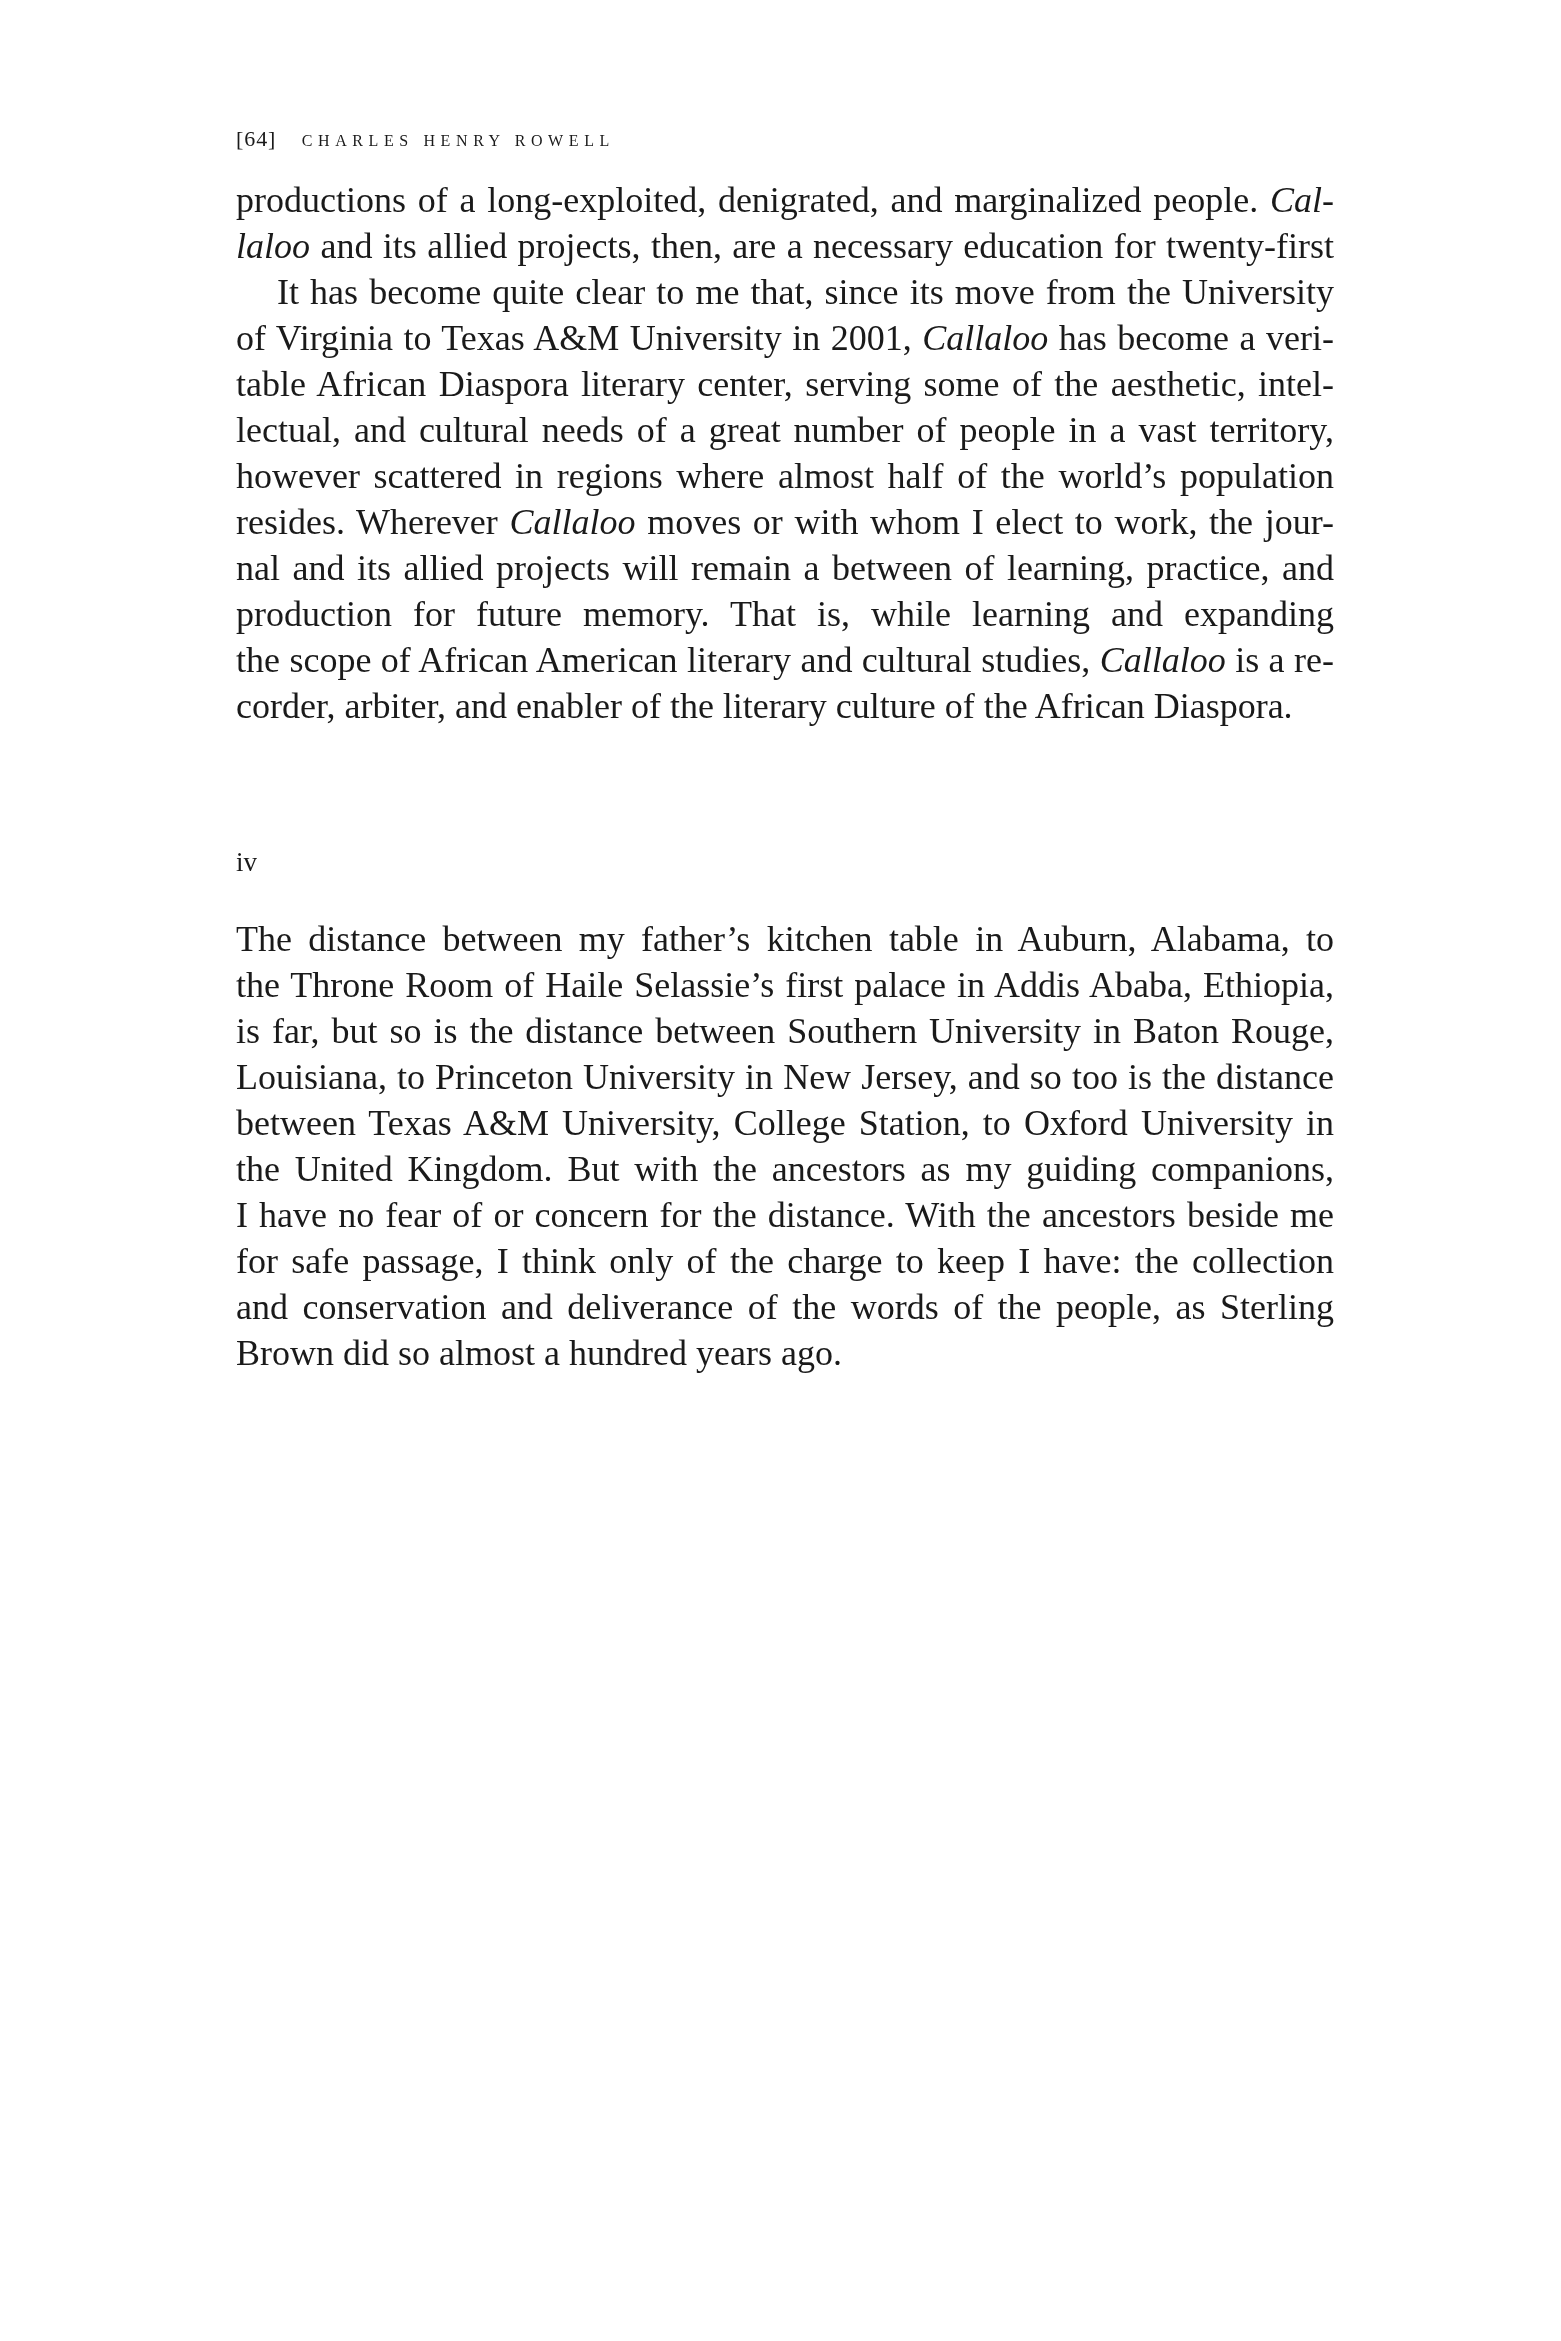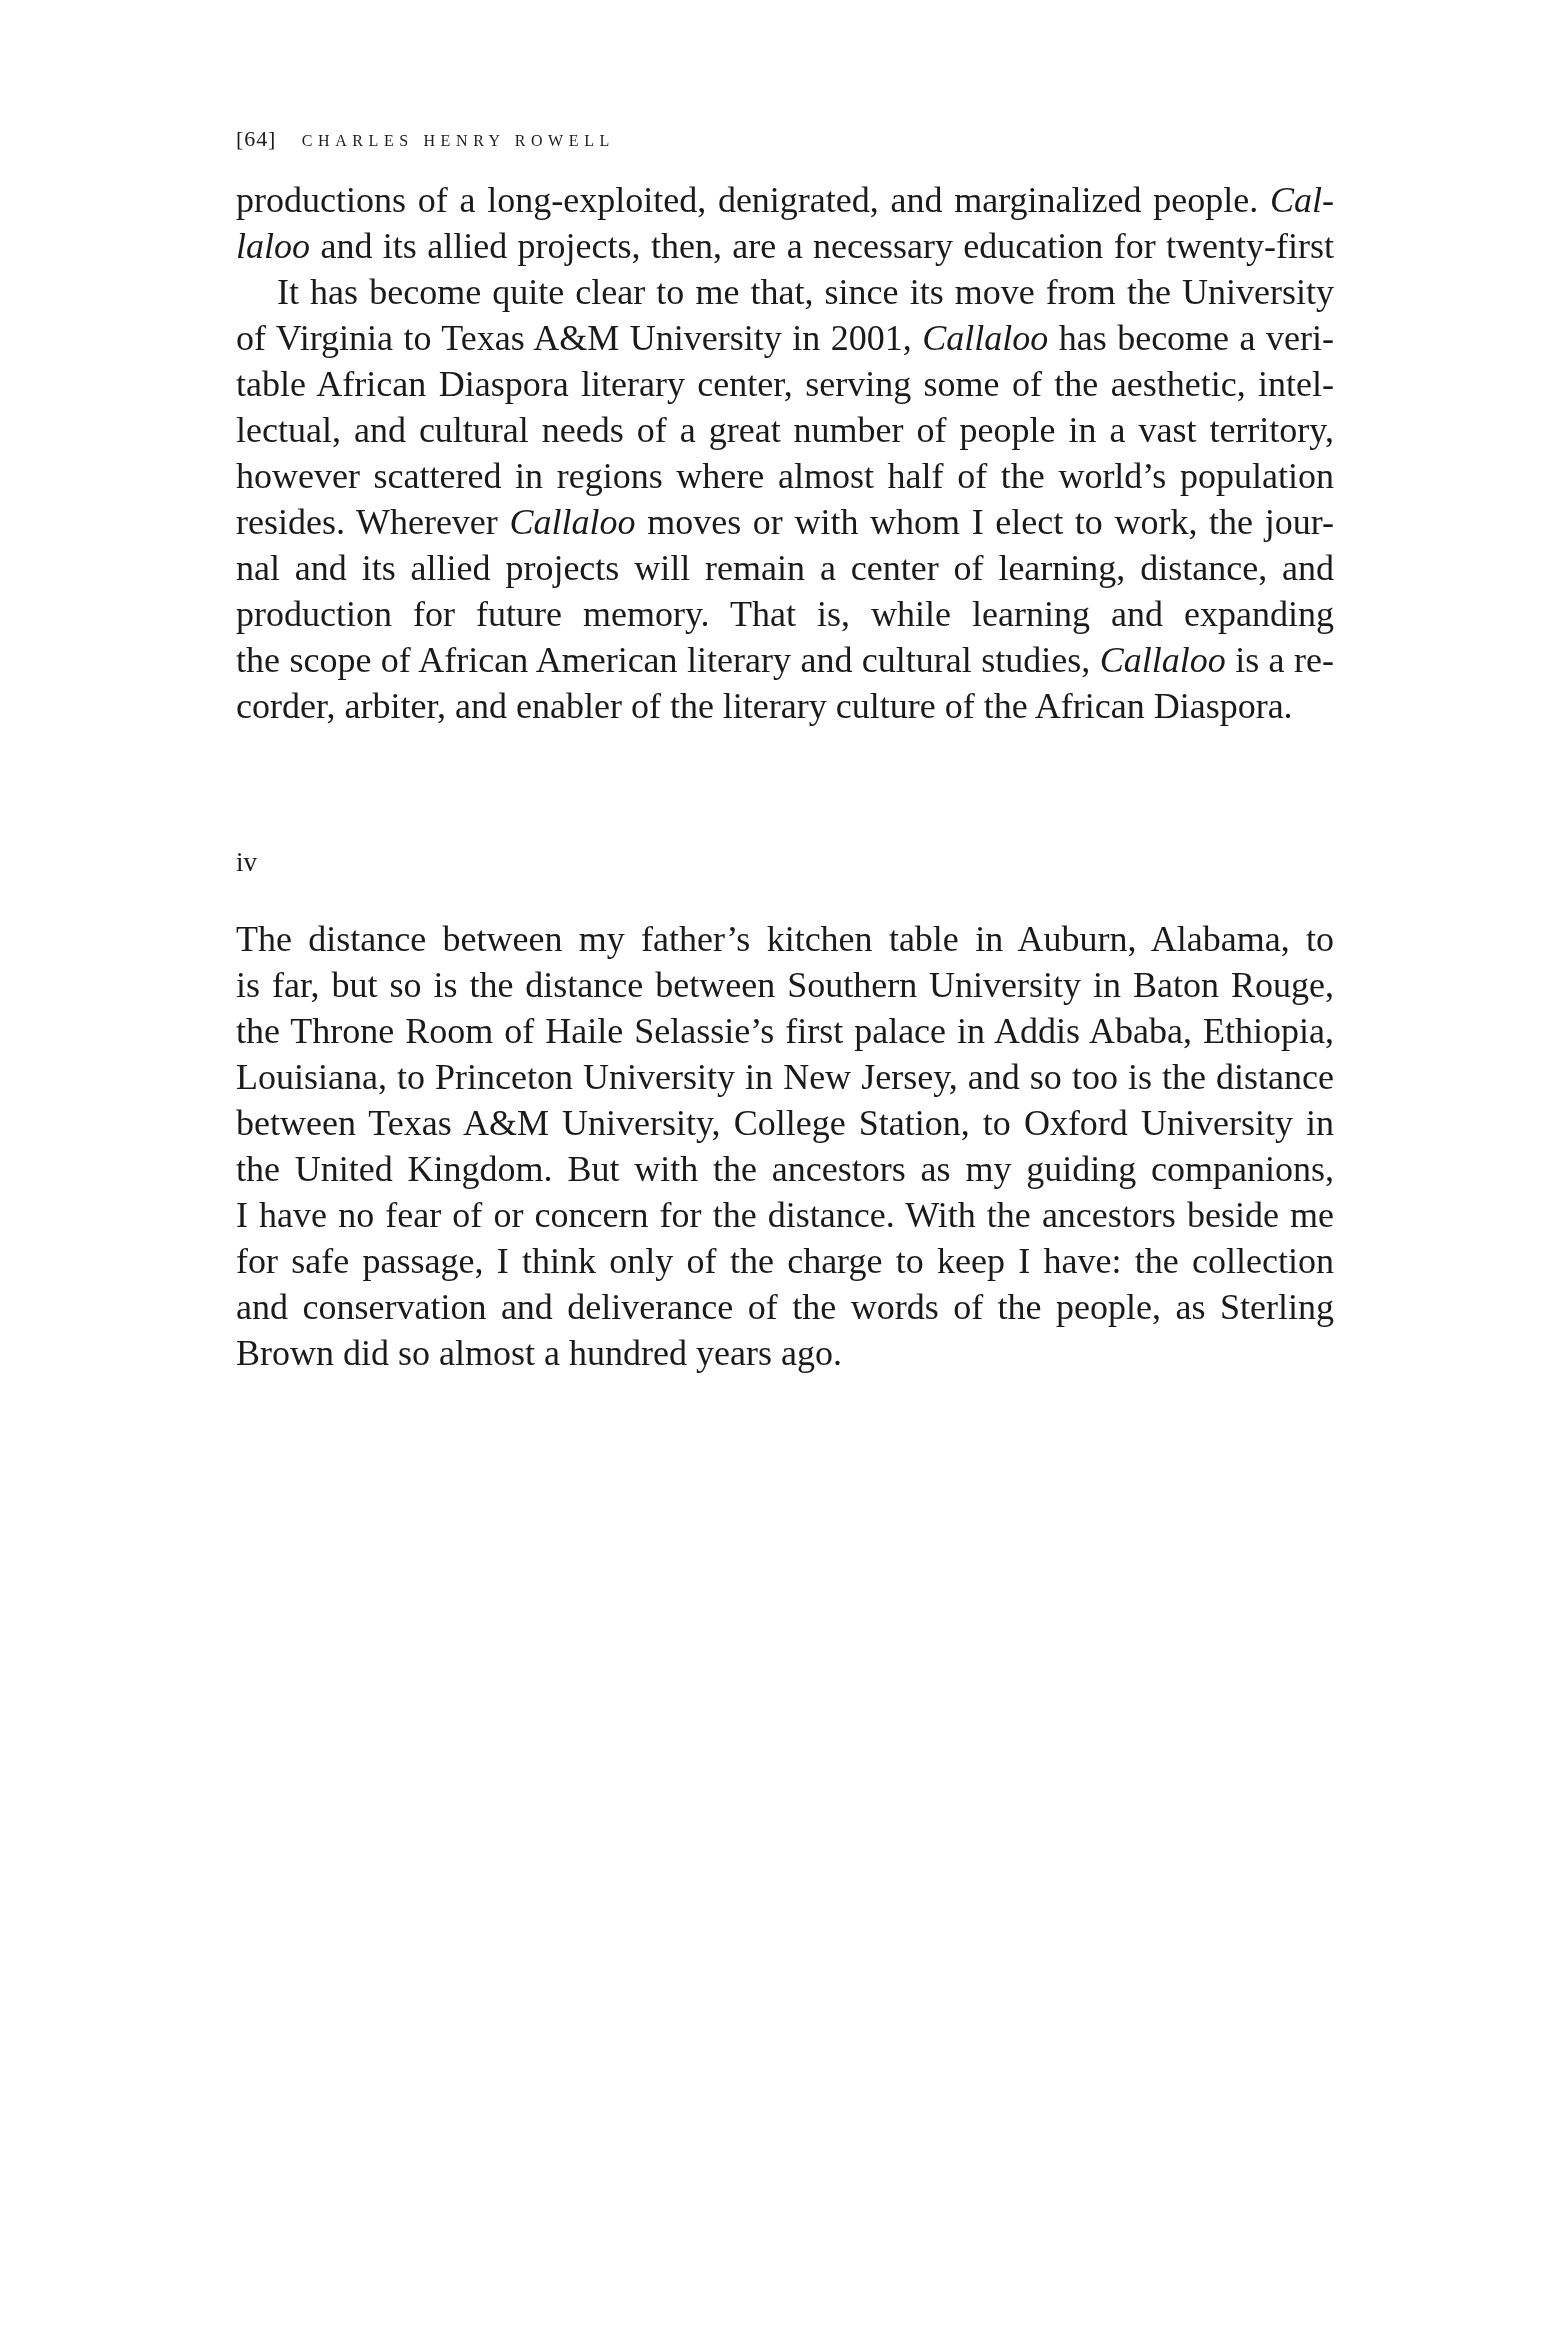--- a/index.html
+++ b/index.html
@@ -43,34 +43,34 @@
         <span class="line">productions of a long-exploited, denigrated, and marginalized people. <em>Cal-</em></span>
         <span class="line"><em>laloo</em> and its allied projects, then, are a necessary education for twenty-first</span>
       </p>
       <p>
         <span class="line" style="text-indent: 41px;">It has become quite clear to me that, since its move from the University</span>
         <span class="line">of Virginia to Texas A&amp;M University in 2001, <em>Callaloo</em> has become a veri-</span>
         <span class="line">table African Diaspora literary center, serving some of the aesthetic, intel-</span>
         <span class="line">lectual, and cultural needs of a great number of people in a vast territory,</span>
         <span class="line">however scattered in regions where almost half of the world’s population</span>
         <span class="line">resides. Wherever <em>Callaloo</em> moves or with whom I elect to work, the jour-</span>
-        <span class="line">nal and its allied projects will remain a center of learning, distance, and</span>
+        <span class="line">nal and its allied projects will remain a between of learning, practice, and</span>
         <span class="line">production for future memory. That is, while learning and expanding</span>
         <span class="line">the scope of African American literary and cultural studies, <em>Callaloo</em> is a re-</span>
         <span class="line last">corder, arbiter, and enabler of the literary culture of the African Diaspora.</span>
       </p>
     </div>
 
   <div class="section-number">iv</div>
 
   <div class="block" id="section-two" style="top:916px;">
       <p>
         <span class="line">The distance between my father’s kitchen table in Auburn, Alabama, to</span>
+        <span class="line">the Throne Room of Haile Selassie’s first palace in Addis Ababa, Ethiopia,</span>
         <span class="line">is far, but so is the distance between Southern University in Baton Rouge,</span>
-        <span class="line">the Throne Room of Haile Selassie’s first palace in Addis Ababa, Ethiopia,</span>
         <span class="line">Louisiana, to Princeton University in New Jersey, and so too is the distance</span>
         <span class="line">between Texas A&amp;M University, College Station, to Oxford University in</span>
         <span class="line">the United Kingdom. But with the ancestors as my guiding companions,</span>
         <span class="line">I have no fear of or concern for the distance. With the ancestors beside me</span>
         <span class="line">for safe passage, I think only of the charge to keep I have: the collection</span>
         <span class="line">and conservation and deliverance of the words of the people, as Sterling</span>
         <span class="line last">Brown did so almost a hundred years ago.</span>
       </p>
     </div>
 </div>

